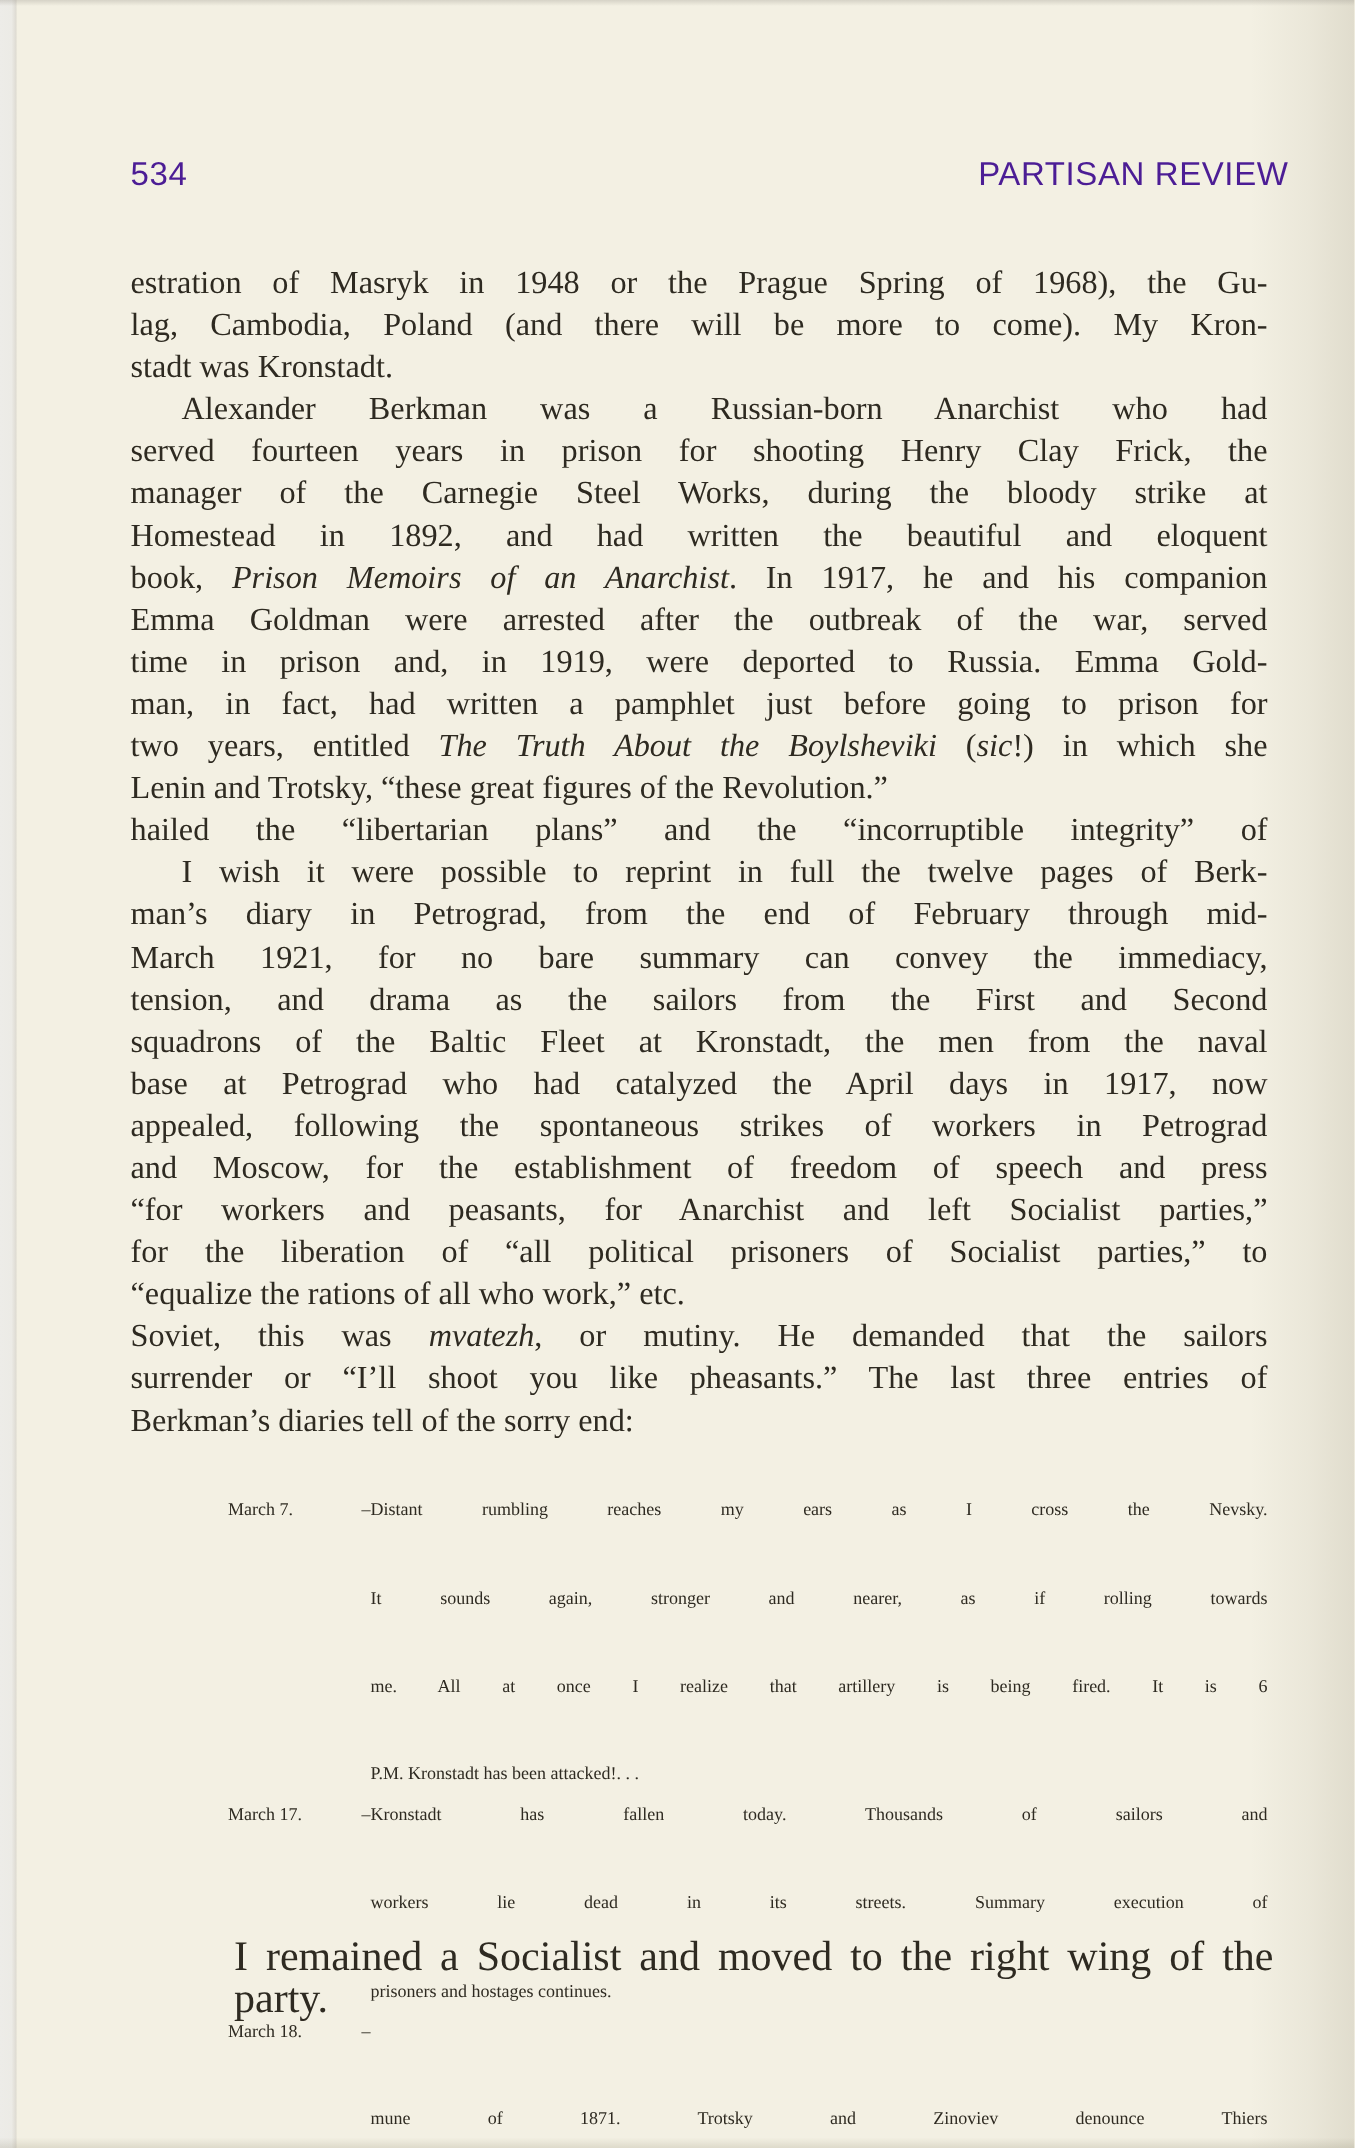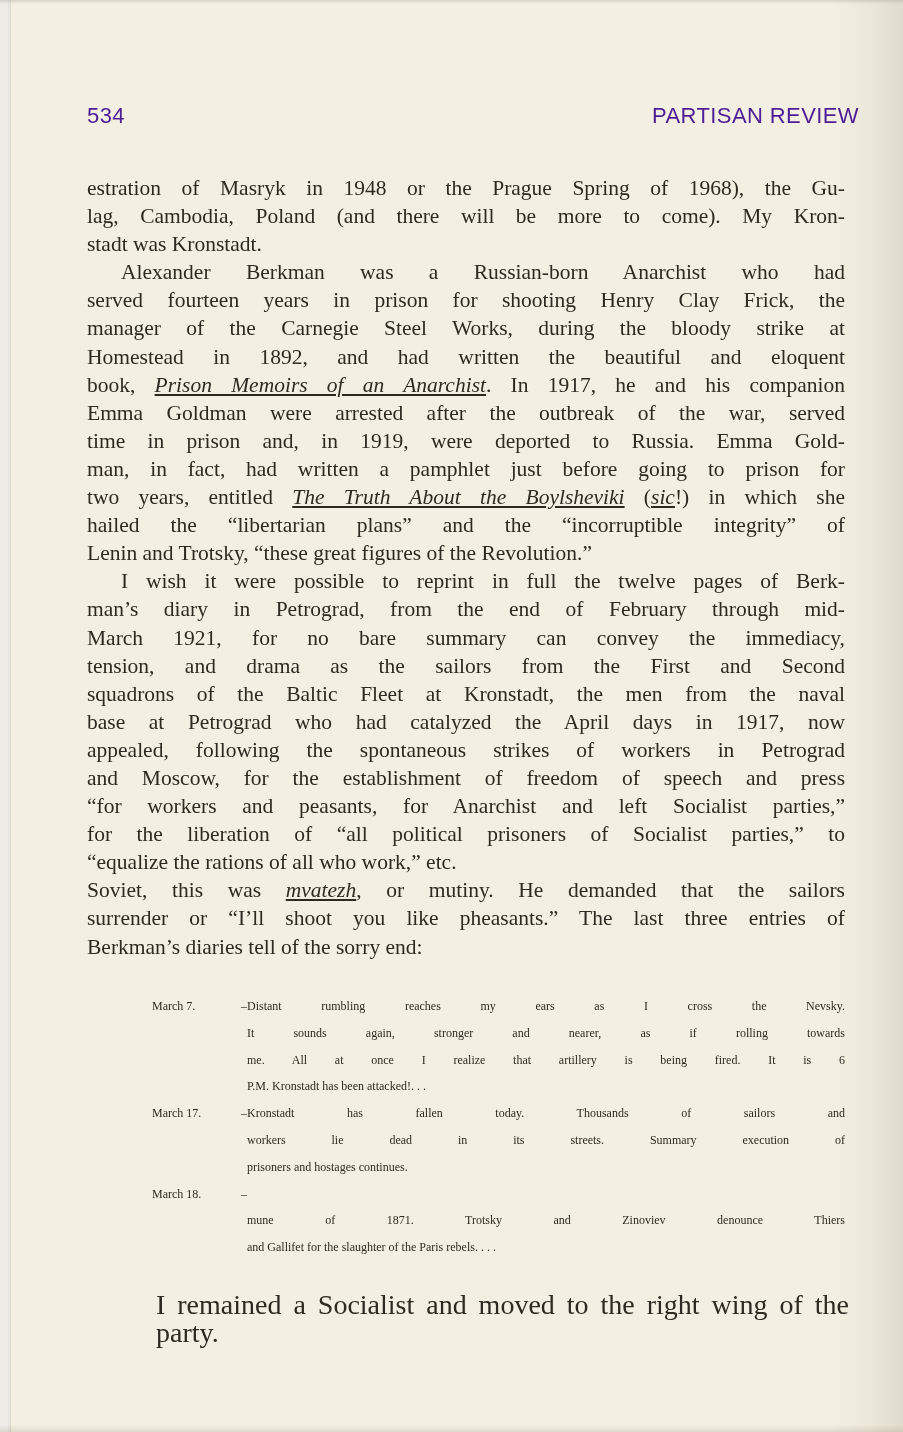--- a/index.html
+++ b/index.html
@@ -46,31 +46,31 @@
   .paragraph { margin: 0; }
   .line { min-height: 28.1px; }
   .just { text-align: justify; text-align-last: justify; }
   .ind { padding-left: 34px; }
   section#diary {
     position: absolute; top: 993px; left: 87px; width: 758px;
     font-size: 12px; line-height: 26.8px;
   }
   #diary .line { min-height: 26.8px; }
   .entry-first { position: relative; padding-left: 160px; }
-  .entry-cont  { padding-left: 160px; }
+  .entry-cont  { padding-left: 160px; margin-top: 32px; }
   .dlabel {
     position: absolute; left: 65px; top: 0; width: 95px;
     display: flex; justify-content: space-between;
   }
   .closing {
     position: absolute; top: 1287px; left: 87px; width: 758px;
     box-sizing: border-box; padding-left: 65px;
     font-size: 28px; line-height: 28.1px; margin: 4px;
   }
-  i.seg { font-style: italic; text-decoration: underline; }
+  i.seg { font-style: italic; }
 </style>
 </head>
 <body>
 
 <div class="page">
   <div class="edge-right"></div>
   <div class="edge-left"></div>
   <div class="edge-top"></div>
   <div class="edge-bottom"></div>
 
@@ -88,22 +88,22 @@
       <div class="paragraph">
         <div class="line just ind"><span class="seg">Alexander Berkman was a Russian-born Anarchist who had</span></div>
         <div class="line just"><span class="seg">served fourteen years in prison for shooting Henry Clay Frick, the</span></div>
         <div class="line just"><span class="seg">manager of the Carnegie Steel Works, during the bloody strike at</span></div>
         <div class="line just"><span class="seg">Homestead in 1892, and had written the beautiful and eloquent</span></div>
         <div class="line just"><span class="seg">book, </span><i class="seg">Prison Memoirs of an Anarchist</i><span class="seg">. In 1917, he and his companion</span></div>
         <div class="line just"><span class="seg">Emma Goldman were arrested after the outbreak of the war, served</span></div>
         <div class="line just"><span class="seg">time in prison and, in 1919, were deported to Russia. Emma Gold-</span></div>
         <div class="line just"><span class="seg">man, in fact, had written a pamphlet just before going to prison for</span></div>
         <div class="line just"><span class="seg">two years, entitled </span><i class="seg">The Truth About the Boylsheviki</i><span class="seg"> (</span><i class="seg">sic</i><span class="seg">!) in which she</span></div>
+        <div class="line"><span class="seg">Lenin and Trotsky, “these great figures of the Revolution.”</span></div>
         <div class="line just"><span class="seg">hailed the “libertarian plans” and the “incorruptible integrity” of</span></div>
-        <div class="line"><span class="seg">Lenin and Trotsky, “these great figures of the Revolution.”</span></div>
       </div>
       <div class="paragraph">
         <div class="line just ind"><span class="seg">I wish it were possible to reprint in full the twelve pages of Berk-</span></div>
         <div class="line just"><span class="seg">man’s diary in Petrograd, from the end of February through mid-</span></div>
         <div class="line just"><span class="seg">March 1921, for no bare summary can convey the immediacy,</span></div>
         <div class="line just"><span class="seg">tension, and drama as the sailors from the First and Second</span></div>
         <div class="line just"><span class="seg">squadrons of the Baltic Fleet at Kronstadt, the men from the naval</span></div>
         <div class="line just"><span class="seg">base at Petrograd who had catalyzed the April days in 1917, now</span></div>
         <div class="line just"><span class="seg">appealed, following the spontaneous strikes of workers in Petrograd</span></div>
         <div class="line just"><span class="seg">and Moscow, for the establishment of freedom of speech and press</span></div>

